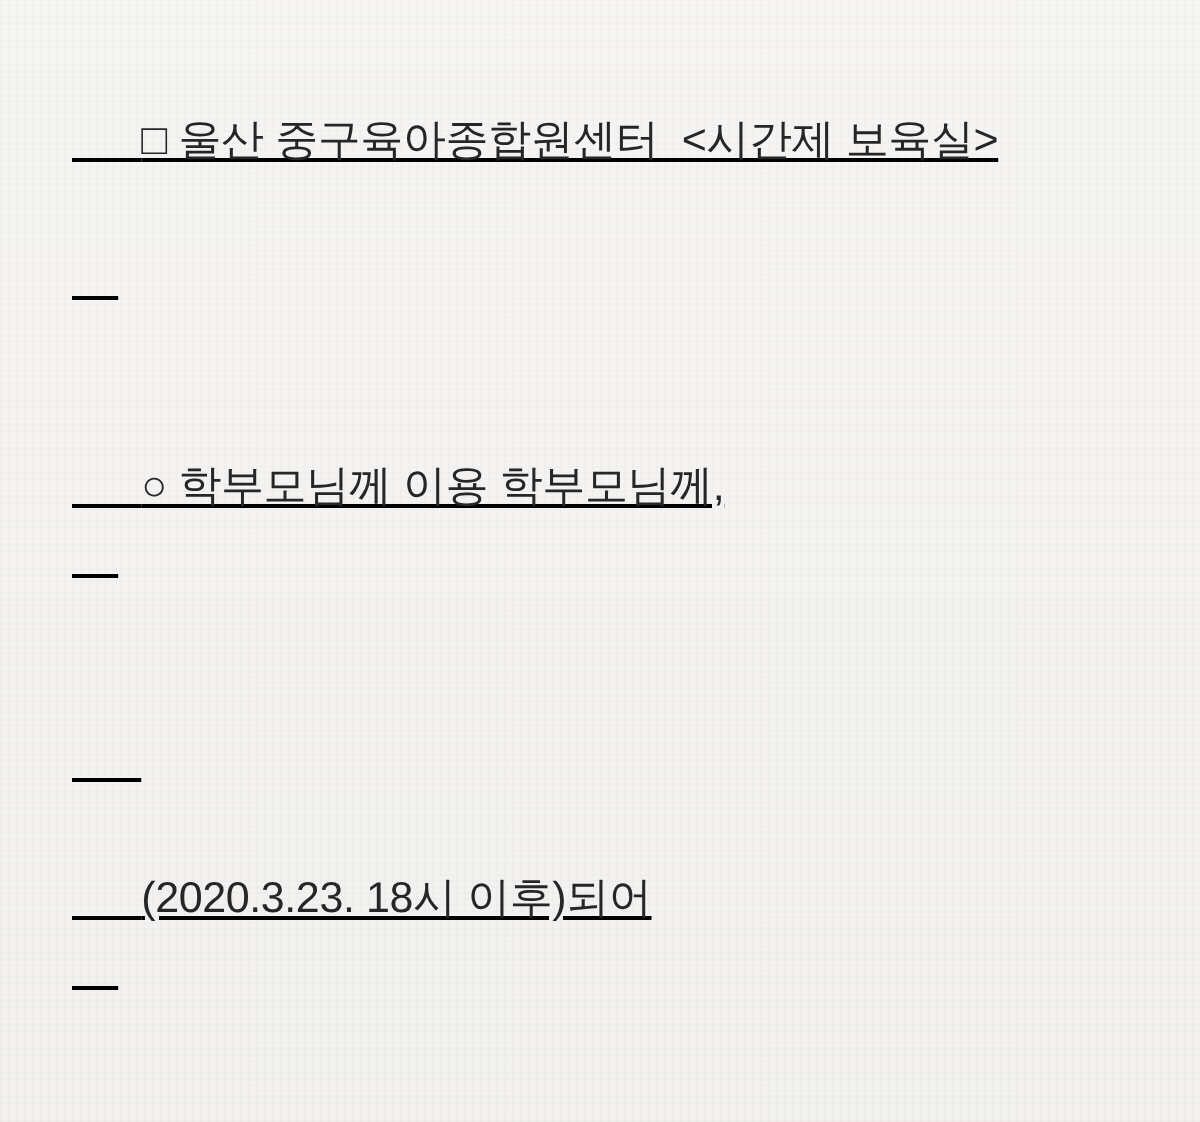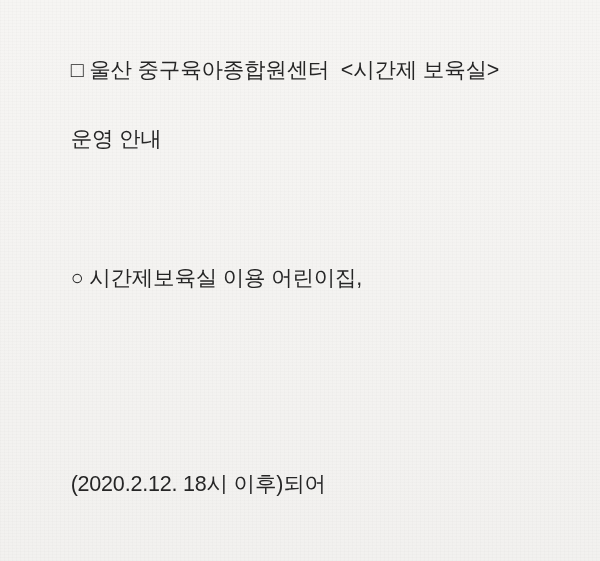--- a/index.html
+++ b/index.html
@@ -18,20 +18,21 @@
     position: relative;
     width: 600px;
     height: 561px;
     background-color: #f4f3f1;
     background-image:
       repeating-linear-gradient(0deg, rgba(0,0,0,0.012) 0px, rgba(0,0,0,0.012) 1px, rgba(255,255,255,0) 1px, rgba(255,255,255,0) 3px),
       repeating-linear-gradient(90deg, rgba(0,0,0,0.010) 0px, rgba(0,0,0,0.010) 1px, rgba(255,255,255,0) 1px, rgba(255,255,255,0) 4px),
       linear-gradient(180deg, #f6f5f3 0%, #f2f1ef 100%);
     box-sizing: border-box;
     padding: 18px 34px 0 36px;
+    text-decoration: underline;
   }
   .doc-body {
     font-size: 21.5px;
     line-height: 1.62;
     color: #262626;
     letter-spacing: -0.2px;
     word-break: keep-all;
   }
   .para {
     margin: 0;
@@ -45,32 +46,31 @@
   }
 </style>
 </head>
 <body>
 
 <div class="paper">
   <div class="doc-body" style="color: rgb(38, 38, 38);">
 
     <div class="para">
       <span>□ 울산 중구육아종합원센터  &lt;시간제 보육실&gt;</span><br>
-      <span>운영 안내</span>
     </div>
 
     <div class="spacer-lg"></div>
 
     <div class="para">
-      <span>○ 시간제보육실 이용 어린이집,</span>
+      <span>○ 학부모님께 이용 학부모님께,</span>
     </div>
 
     <div class="spacer-md"></div>
 
     <div class="para">
       <br>
-      <span>(2020.2.12. 18시 이후)되어</span>
+      <span>(2020.3.23. 18시 이후)되어</span>
     </div>
 
     <div class="spacer-md"></div>
 
   </div>
 </div>
 
 </body></html>

